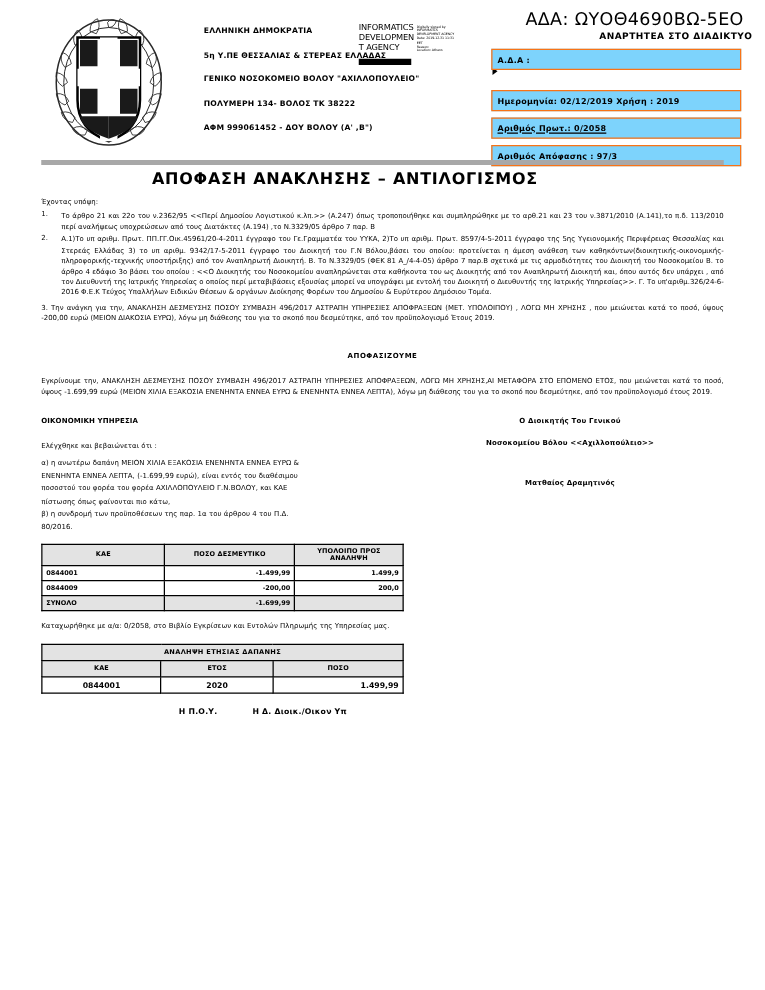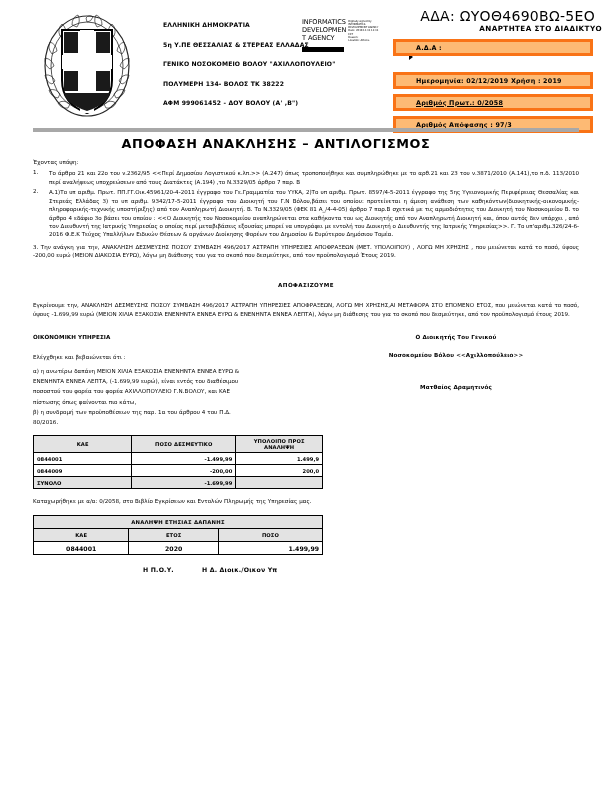--- a/index.html
+++ b/index.html
@@ -55,21 +55,20 @@
   }
 
   .ida-stamp {
     position: absolute;
     left: 287px;
     top: 19px;
     width: 112px;
     height: 44px;
     display: flex;
     gap: 2px;
-    margin-left: 15px;
   }
   .ida-left {
     font-size: 6.6px;
     line-height: 1.18;
     letter-spacing: -0.1px;
     color: #000;
     font-family: "DejaVu Sans", sans-serif;
   }
   .ida-right {
     font-size: 2.6px;
@@ -116,30 +115,30 @@
     white-space: nowrap;
   }
 
   .boxes {
     position: absolute;
     left: 393px;
     top: 39px;
     width: 200px;
   }
   .hbox {
-    border: 3px solid #f97316;
+    border: 1px solid #f97316;
     height: 17px;
     box-sizing: border-box;
     display: flex;
     align-items: center;
-    padding-left: 20px;
+    padding-left: 4px;
     font-size: 6.4px;
     font-weight: bold;
     letter-spacing: 0.2px;
-    background: #fdba74;
+    background: #7dd3fc;
     white-space: nowrap;
   }
   .hbox.gap1 { margin-top: 16px; }
   .hbox.gap2 { margin-top: 5px; text-decoration: underline; }
 
   
   .rule {
     position: absolute;
     left: 33px;
     top: 128px;

